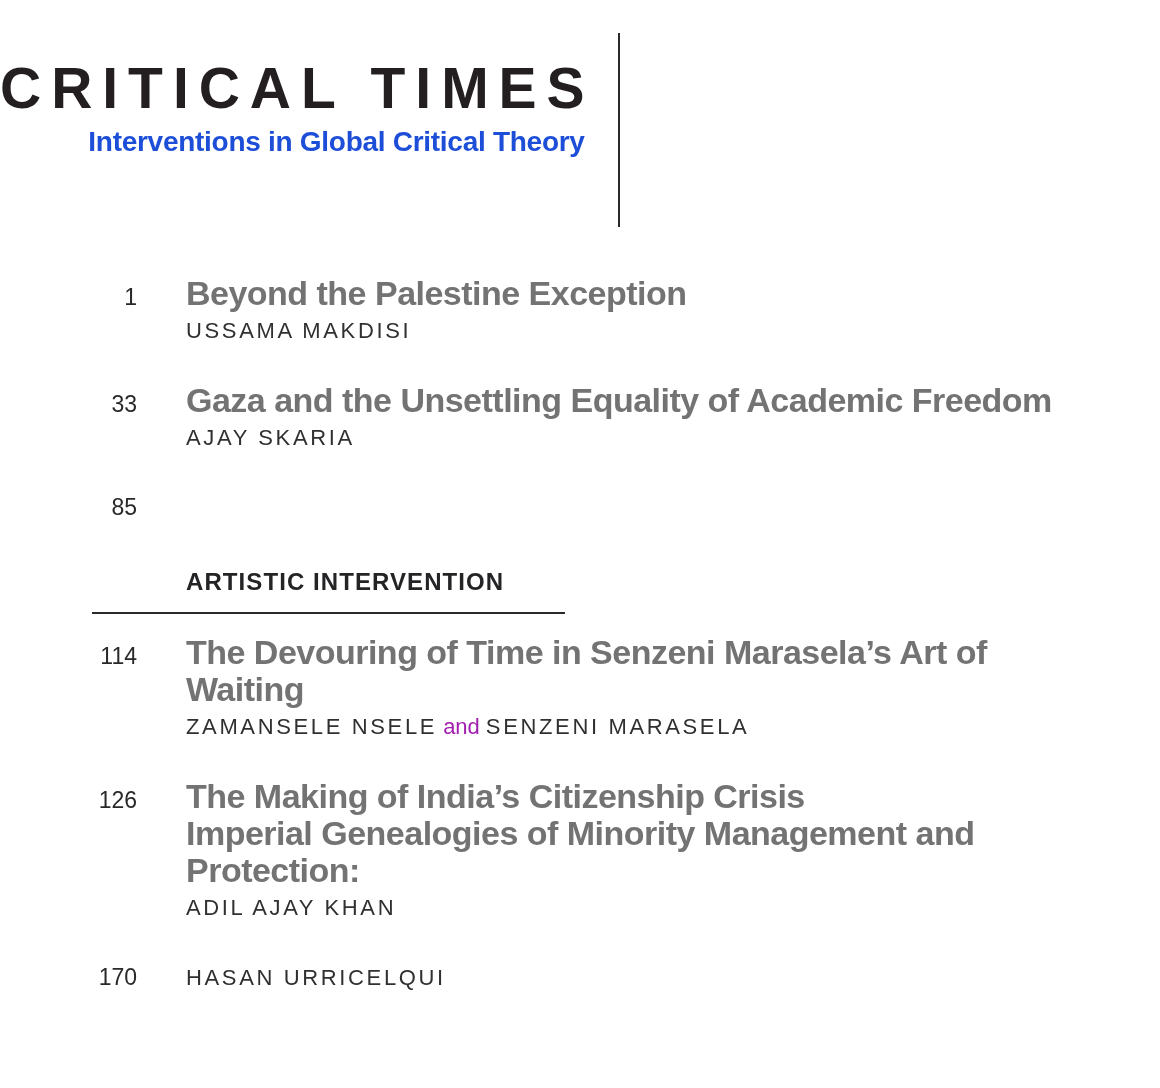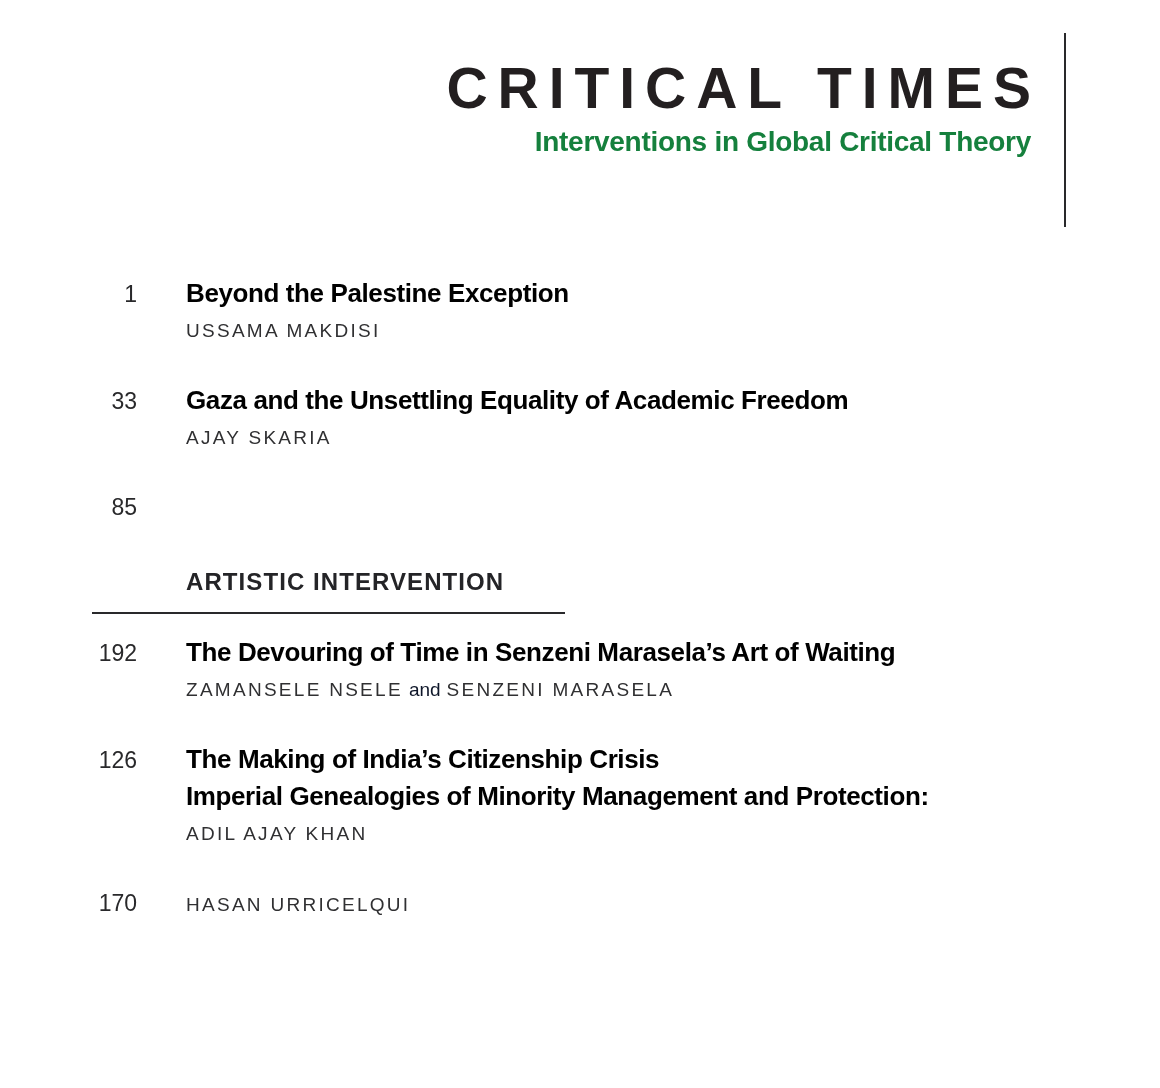--- a/index.html
+++ b/index.html
@@ -15,43 +15,43 @@
   .page {
     width: 1160px;
     height: 1088px;
     background: #ffffff;
     box-sizing: border-box;
   }
 
   
   .masthead {
     display: flex;
-    justify-content: flex-end;
+    justify-content: flex-start;
     align-items: flex-start;
-    padding-right: 94px;
+    padding-right: 53px;
     margin-top: 33px;
   }
   .masthead-text {
     text-align: right;
     padding-top: 24px;
   }
   .masthead-title {
     font-size: 57px;
     line-height: 62px;
     font-weight: 700;
     color: #231f20;
     letter-spacing: 0.175em;
     margin-right: -0.175em; 
     white-space: nowrap;
   }
   .masthead-subtitle {
     font-size: 28px;
     line-height: 34px;
     font-weight: 700;
-    color: #15803d;
+    color: #1d4ed8;
     margin-top: 6px;
     letter-spacing: -0.01em;
     white-space: nowrap;
   }
   .masthead-rule {
     width: 2px;
     height: 194px;
     background: #29292b;
     margin-left: 33px;
     flex: 0 0 auto;
@@ -74,38 +74,38 @@
     text-align: right;
     font-size: 23px;
     line-height: 37px;
     font-weight: 400;
     color: #29292b;
   }
   .entry-body {
     margin-left: 49px;
   }
   .entry-title {
-    font-size: 26px;
+    font-size: 34px;
     line-height: 37px;
     font-weight: 700;
-    color: #000000;
+    color: #737373;
     letter-spacing: -0.015em;
   }
   .entry-authors {
-    font-size: 19px;
+    font-size: 22px;
     line-height: 24px;
     margin-top: 7px;
     font-weight: 400;
     color: #303032;
     letter-spacing: 0.12em;
   }
   .entry-authors .and {
     letter-spacing: normal;
     margin: 0 6px;
-    color: #0f172a;
+    color: #a21caf;
   }
 
   
   .section-head {
     margin-top: 40px;
     margin-bottom: 20px;
     width: 473px;
     border-bottom: 2px solid #29292b;
     padding-bottom: 14px;
     box-sizing: border-box;
@@ -153,21 +153,21 @@
 
     <div class="entry">
       <div class="entry-num">85</div>
     </div>
 
     <div class="section-head">
       <div class="section-head-label">ARTISTIC INTERVENTION</div>
     </div>
 
     <div class="entry">
-      <div class="entry-num">192</div>
+      <div class="entry-num">114</div>
       <div class="entry-body">
         <div class="entry-title">The Devouring of Time in Senzeni Marasela’s Art of Waiting</div>
         <div class="entry-authors"><span>ZAMANSELE NSELE</span><span class="and">and</span><span>SENZENI MARASELA</span></div>
       </div>
     </div>
 
     <div class="entry">
       <div class="entry-num">126</div>
       <div class="entry-body">
         <div class="entry-title">

